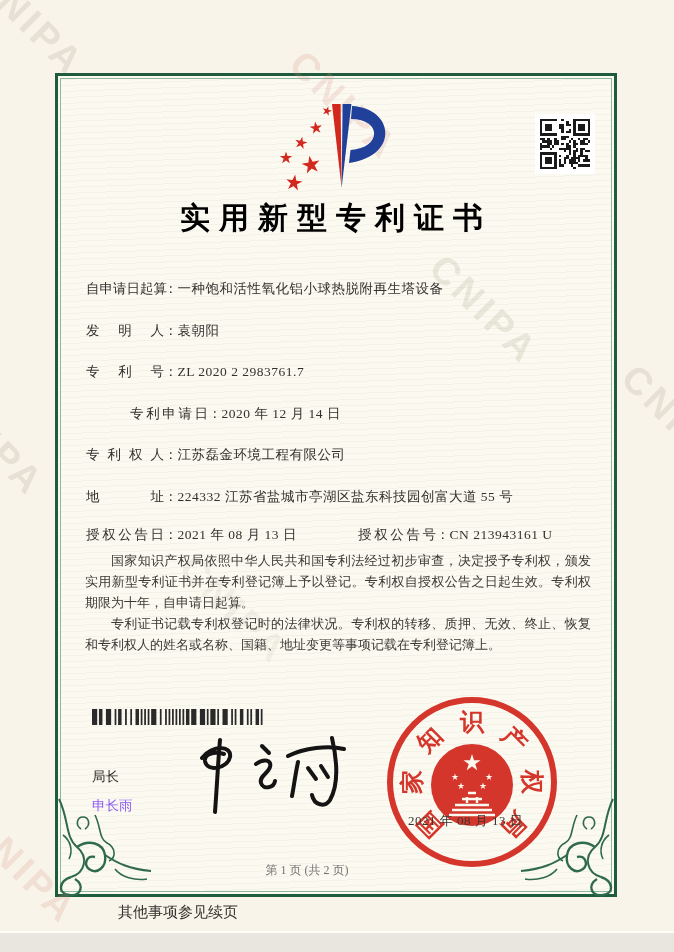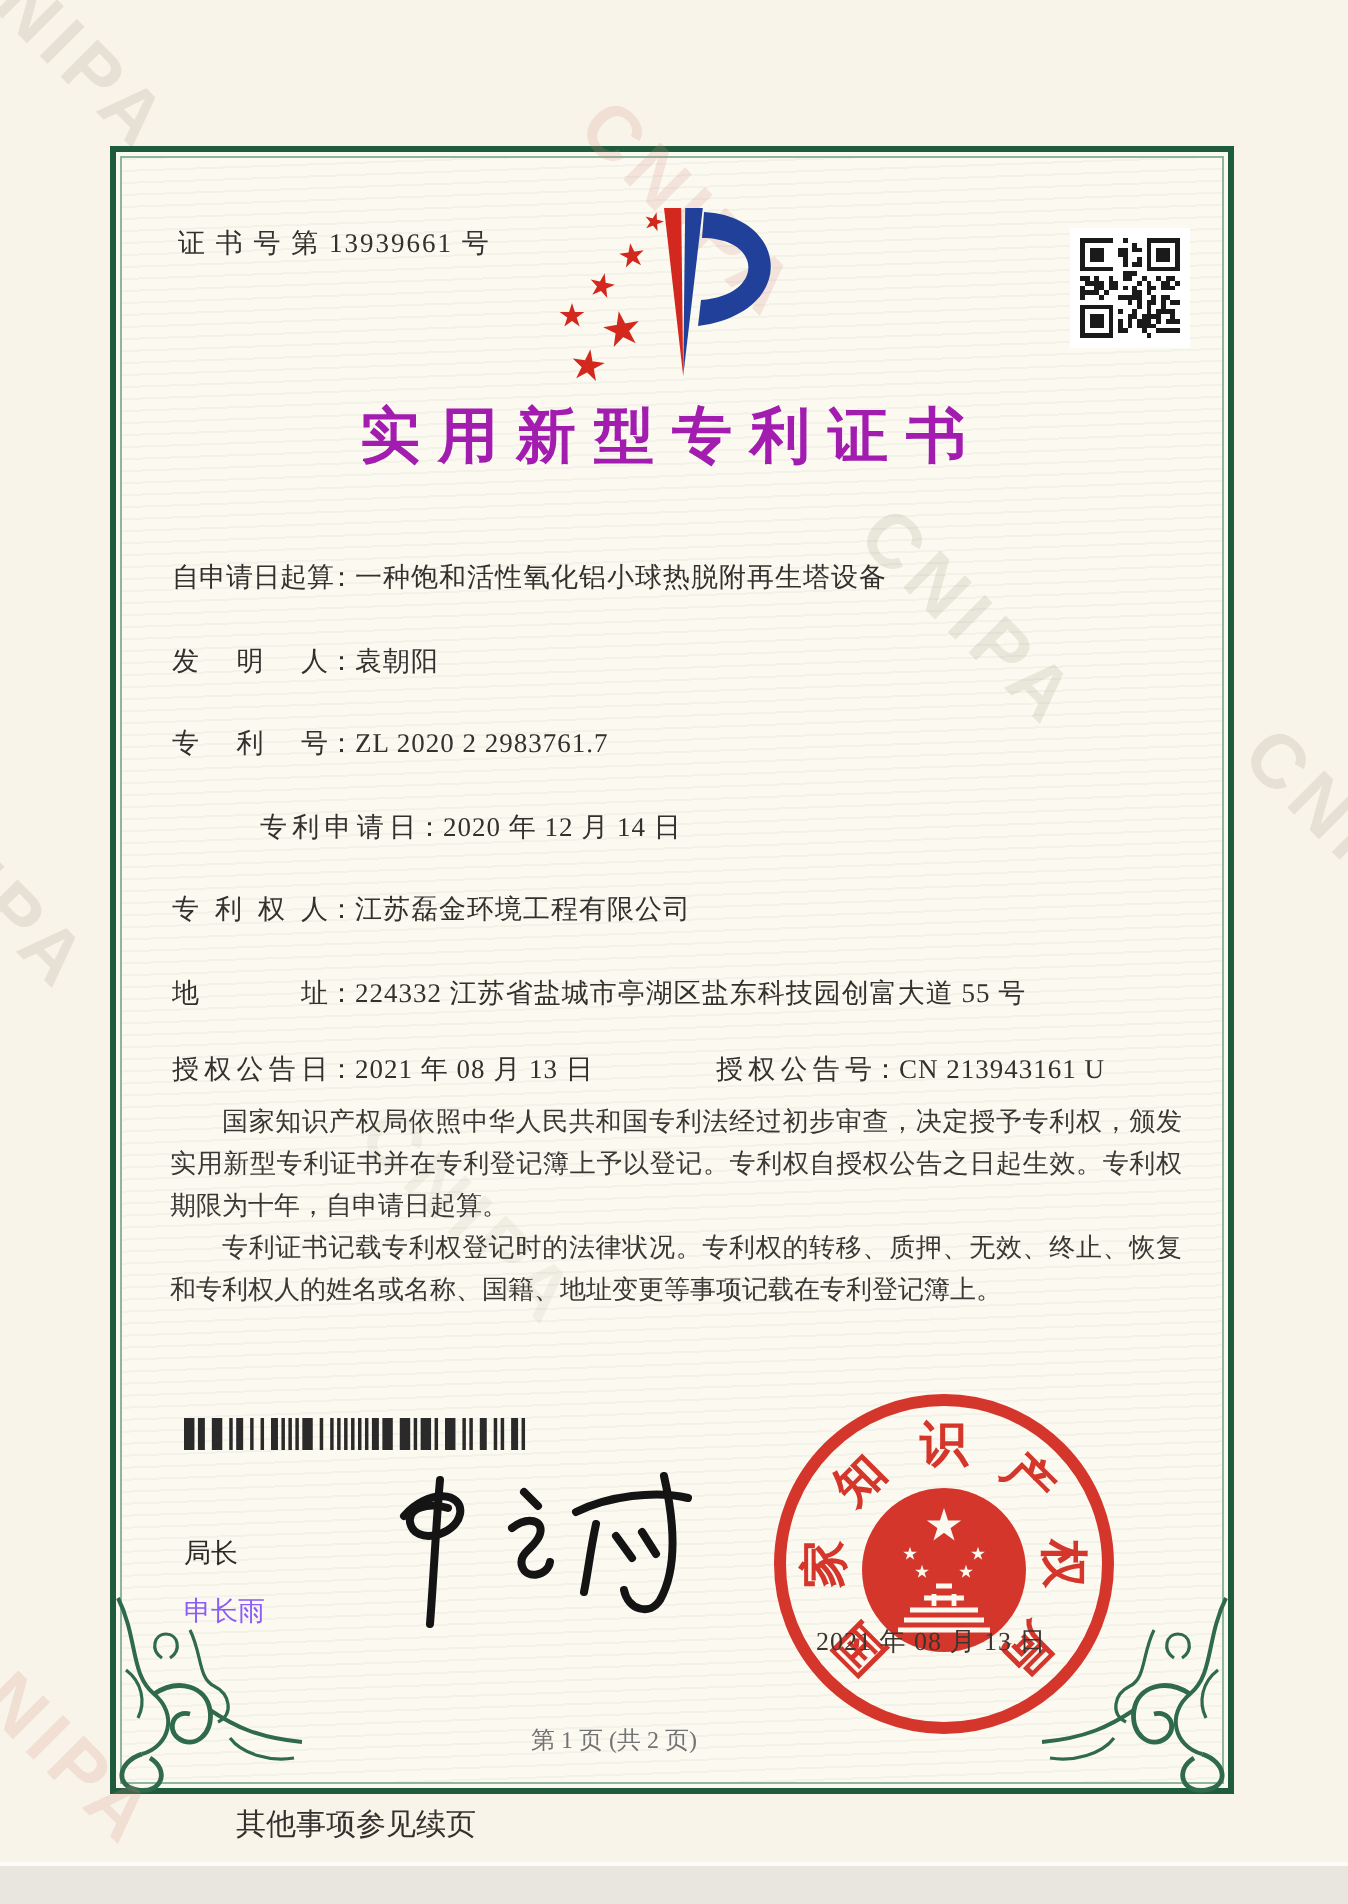--- a/index.html
+++ b/index.html
@@ -34,21 +34,21 @@
         transparent 1px, transparent 6px);
   }
   .content{position:absolute;left:0;top:0;right:0;bottom:0;}
 
   
   .cert-no{position:absolute;left:31px;top:37px;font-size:13.5px;letter-spacing:1px;color:#33312e;}
   .logo{position:absolute;left:212px;top:22px;width:130px;height:96px;}
   .qr{position:absolute;left:477px;top:38px;width:60px;height:60px;background:#ffffff;padding:5px;box-sizing:border-box;}
   .title{
     position:absolute;left:0;top:122px;width:100%;text-align:center;
-    font-size:30px;font-weight:700;letter-spacing:9px;color:#a21caf;
+    font-size:30px;font-weight:700;letter-spacing:9px;color:#000000;
   }
 
   
   .rows{position:absolute;left:28px;top:204px;width:520px;font-size:13.5px;color:#33312e;}
   .frow{position:absolute;left:0;white-space:nowrap;}
   .flabel{display:inline-block;width:78px;text-align:justify;text-align-last:justify;vertical-align:bottom;}
   .colon{display:inline-block;}
   .fvalue{letter-spacing:0.5px;}
   .grant2{position:absolute;left:272px;top:0;white-space:nowrap;}
 
@@ -94,21 +94,20 @@
 
 <div class="frame">
   <div class="frame-inner"></div>
 
   <span class="wm wm-pink" style="left:218px;top:8px;">CNIPA</span>
   <span class="wm wm-gray" style="left:358px;top:212px;">CNIPA</span>
   <span class="wm wm-gray" style="left:108px;top:512px;opacity:.6;">CNIPA</span>
 
   <div class="content">
 
-    <div class="cert-no">证 书 号 第 13939661 号</div>
 
     <div class="logo">
       <svg viewBox="0 0 130 96" width="130" height="96">
         <g fill="#d2281e">
           <path transform="translate(16,60) scale(6.5)" d="M0 -1 L0.5878 0.809 L-0.9511 -0.309 L0.9511 -0.309 L-0.5878 0.809 Z"></path>
           <path transform="translate(31,45) scale(6.5) rotate(12)" d="M0 -1 L0.5878 0.809 L-0.9511 -0.309 L0.9511 -0.309 L-0.5878 0.809 Z"></path>
           <path transform="translate(46,30) scale(6.5) rotate(-8)" d="M0 -1 L0.5878 0.809 L-0.9511 -0.309 L0.9511 -0.309 L-0.5878 0.809 Z"></path>
           <path transform="translate(57,13) scale(5) rotate(15)" d="M0 -1 L0.5878 0.809 L-0.9511 -0.309 L0.9511 -0.309 L-0.5878 0.809 Z"></path>
           <path transform="translate(41,67) scale(9.5) rotate(-10)" d="M0 -1 L0.5878 0.809 L-0.9511 -0.309 L0.9511 -0.309 L-0.5878 0.809 Z"></path>
           <path transform="translate(24,85) scale(8.5) rotate(8)" d="M0 -1 L0.5878 0.809 L-0.9511 -0.309 L0.9511 -0.309 L-0.5878 0.809 Z"></path>

